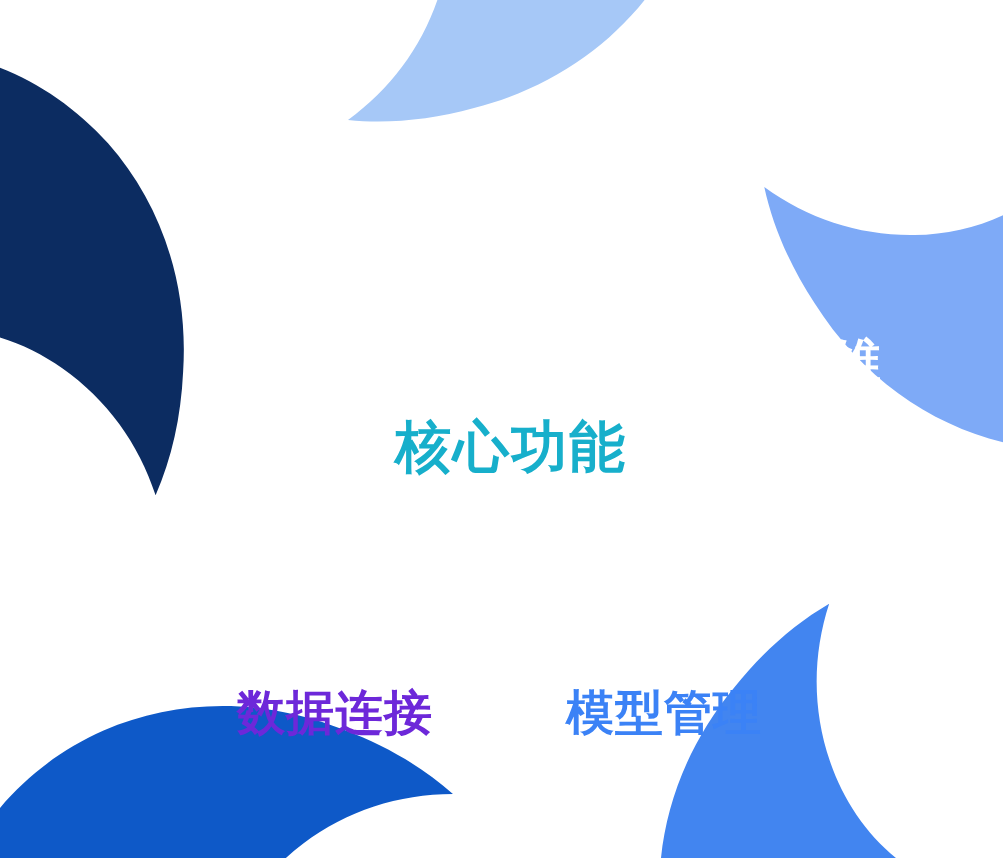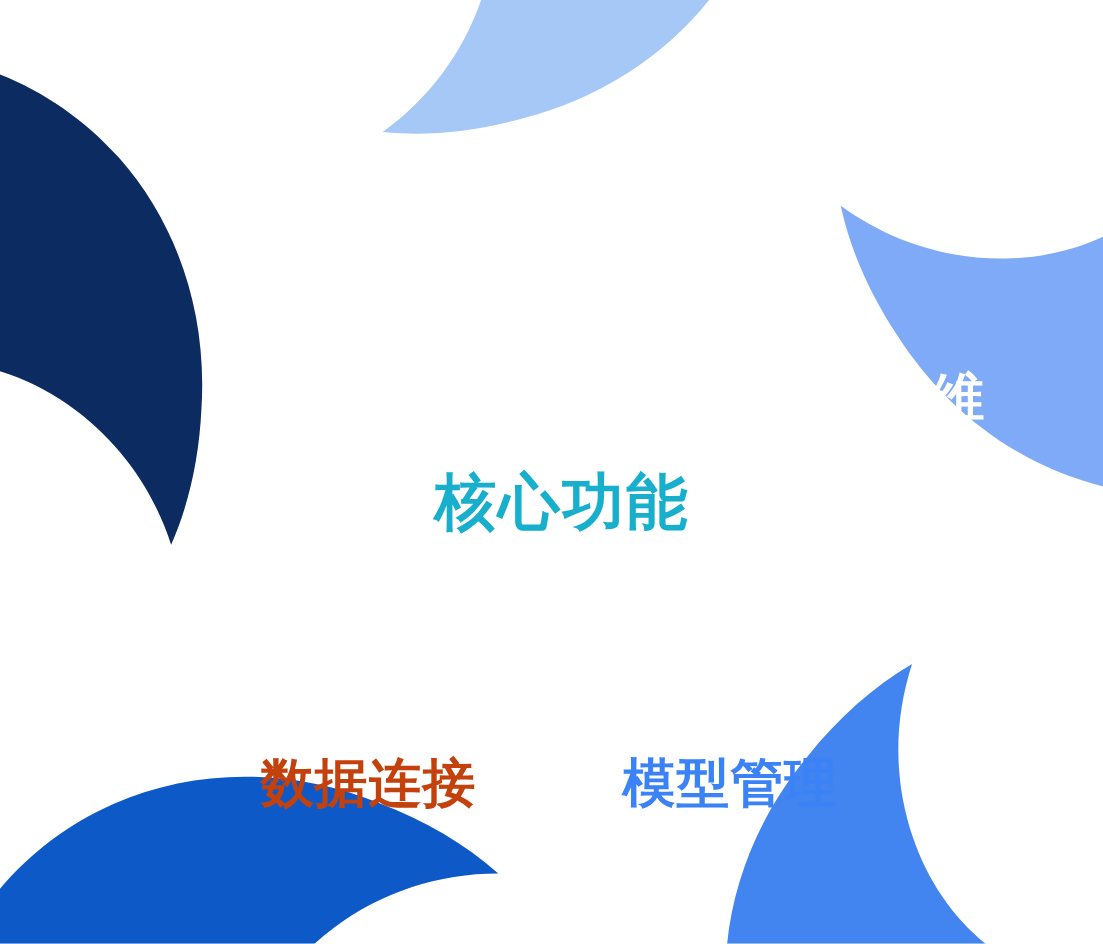--- a/index.html
+++ b/index.html
@@ -42,25 +42,25 @@
     position: absolute;
     font-size: 56px;
     font-weight: 700;
     letter-spacing: 2px;
     white-space: nowrap;
     line-height: 1;
     font-family: "DejaVu Sans", "Liberation Sans", sans-serif;
     pointer-events: none;
   }
   #label-collect   { left: 398px; top: 143px; }
-  #label-ops       { left: 700px; top: 338px; }
+  #label-ops       { left: 686px; top: 338px; font-family: Liberation Serif, serif; }
   #label-model     { left: 566px; top: 688px; }
   #label-connect   { left: 237px; top: 688px; }
   #label-service   { left: 134px; top: 338px; }
-  #label-core      { left: 395px; top: 429px; }
+  #label-core      { left: 395px; top: 419px; }
 </style>
 </head>
 <body>
 
 <div id="diagram-root" style="background: rgb(255, 255, 255);">
 
   <svg id="pinwheel-svg" viewBox="0 0 1003 858" xmlns="http://www.w3.org/2000/svg">
     <defs>
 
       <path id="petal-shape" d="M 510 -398
@@ -94,18 +94,18 @@
 
     <circle cx="510" cy="440" r="163" fill="#FFFFFF"></circle>
   </svg>
 
   <div class="petal-label" id="label-collect" style="color: rgb(255, 255, 255);">数据采集</div>
 
   <div class="petal-label" id="label-ops" style="color: rgb(255, 255, 255);">任务运维</div>
 
   <div class="petal-label" id="label-model" style="color: #3b82f6; text-align: right;">模型管理</div>
 
-  <div class="petal-label" id="label-connect" style="color: #c2410c;">数据连接</div>
+  <div class="petal-label" id="label-connect" style="color: #6d28d9;">数据连接</div>
 
 
   <div class="center-label" id="label-core" style="color: rgb(23, 175, 203);">核心功能</div>
 
 </div>
 
 </body></html>

